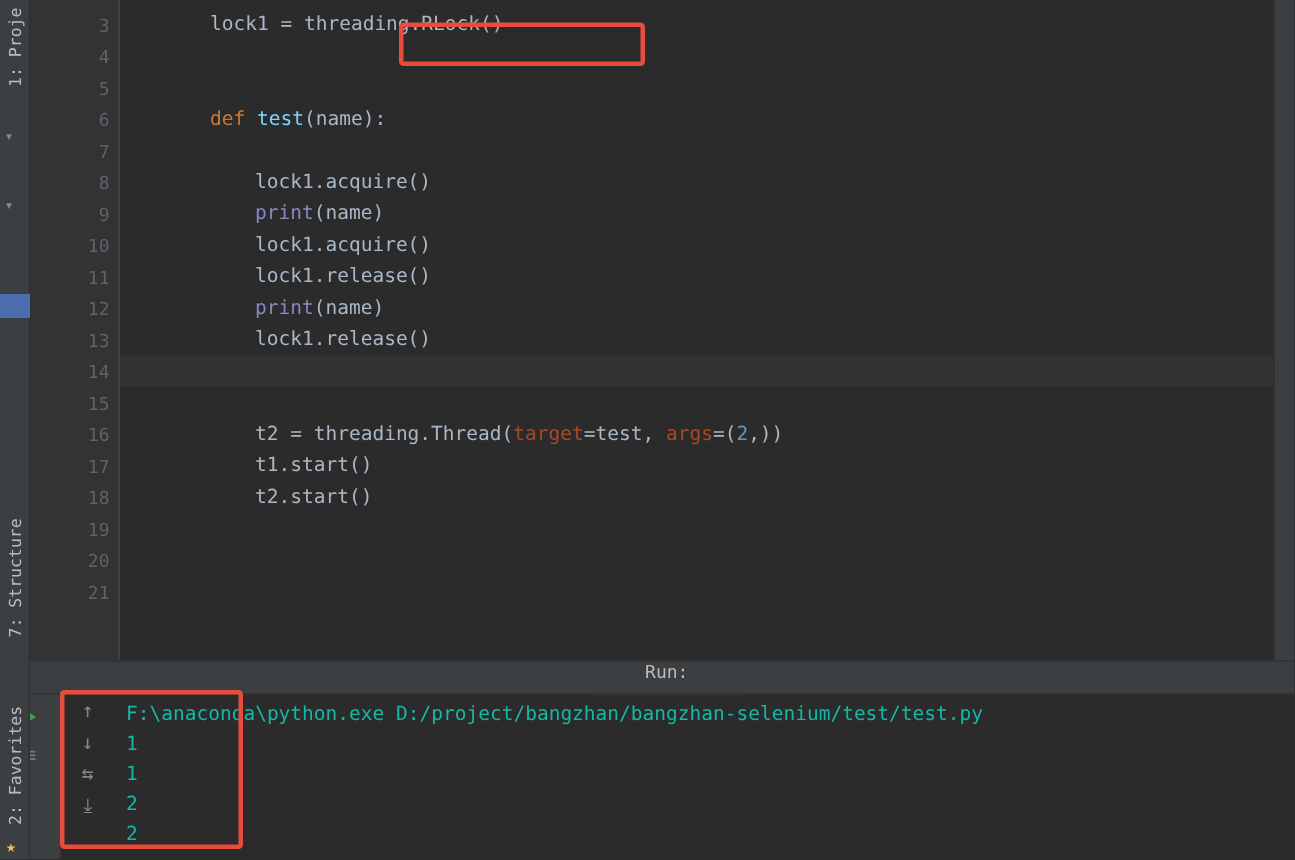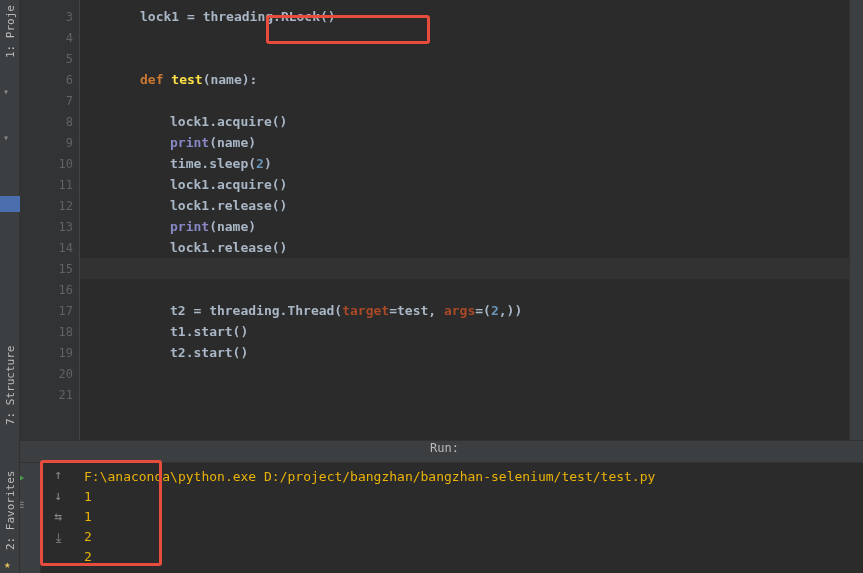--- a/index.html
+++ b/index.html
@@ -88,26 +88,25 @@
   flex:1;
   background:#2b2b2b;
   position:relative;
   overflow:hidden;
 }
 .code-line {
   height:21px;
   line-height:21px;
   padding-left:28px;
   white-space:pre;
-  font-weight:bold;
 }
 .indent1 { padding-left:60px; }
 .indent2 { padding-left:90px; }
 .kw { color:#cc7832;text-align:right; }
-.fn { color:#fde047; }
+.fn { color:#7dd3fc; }
 .str { color:#6a8759; }
 .num { color:#6897bb; }
 .param { color:#aa4926; }
 .builtin { color:#8888c6; }
 .ident { color:#a9b7c6; }
 .caret-line { background:#323232; }
 .red-box {
   position:absolute;
   border:3px solid #e74c3c;
   border-radius:3px;
@@ -180,21 +179,21 @@
   background:#2b2b2b;
   border-left:1px solid #323232;
   display:flex; flex-direction:column;
   align-items:center; padding-top:4px; gap:6px;
   color:#888;
 }
 .run-output {
   flex:1;
   background:#2b2b2b;
   padding:4px 8px;
-  color:#eab308;
+  color:#14b8a6;
   font-size:13px;
 }
 .out-line { height:20px; line-height:20px; white-space:pre; }
 .left-favorites {
   position:absolute;
   left:0; top:440px; width:20px; height:133px;
   background:#3c3f41;
   border-right:1px solid #323232;
 }
 .left-favorites .fav-text {
@@ -296,21 +295,20 @@
 
   <div class="editor">
     <div style="height:6px"></div>
     <div class="code-line indent1"><span class="ident">lock1 = </span><span class="ident">threading.RLock()</span></div>
     <div class="code-line"></div>
     <div class="code-line"></div>
     <div class="code-line indent1"><span class="kw">def </span><span class="fn">test</span><span class="ident">(name):</span></div>
     <div class="code-line"></div>
     <div class="code-line indent2"><span class="ident">lock1.acquire()</span></div>
     <div class="code-line indent2"><span class="builtin">print</span><span class="ident">(name)</span></div>
-    <div class="code-line indent2"><span class="ident">time.sleep(</span><span class="num">2</span><span class="ident">)</span></div>
     <div class="code-line indent2"><span class="ident">lock1.acquire()</span></div>
     <div class="code-line indent2"><span class="ident">lock1.release()</span></div>
     <div class="code-line indent2"><span class="builtin">print</span><span class="ident">(name)</span></div>
     <div class="code-line indent2"><span class="ident">lock1.release()</span></div>
     <div class="code-line caret-line"></div>
     <div class="code-line"></div>
     <div class="code-line indent2"><span class="ident">t2 = threading.Thread(</span><span class="param">target</span><span class="ident">=test, </span><span class="param">args</span><span class="ident">=(</span><span class="num">2</span><span class="ident">,))</span></div>
     <div class="code-line indent2"><span class="ident">t1.start()</span></div>
     <div class="code-line indent2"><span class="ident">t2.start()</span></div>
     <div class="red-box red-box-1"></div>

